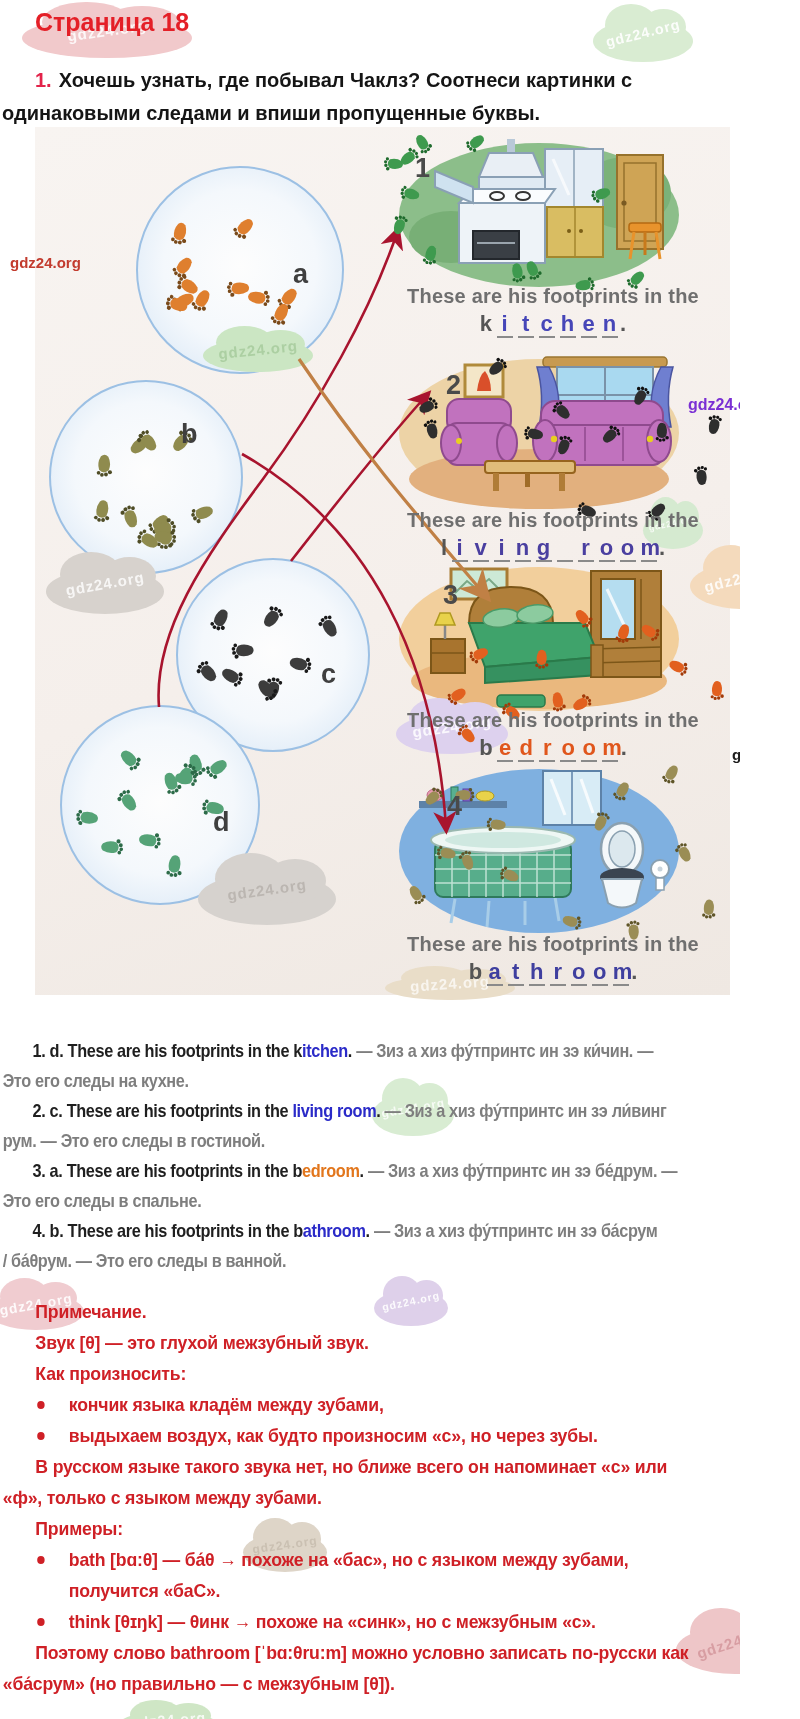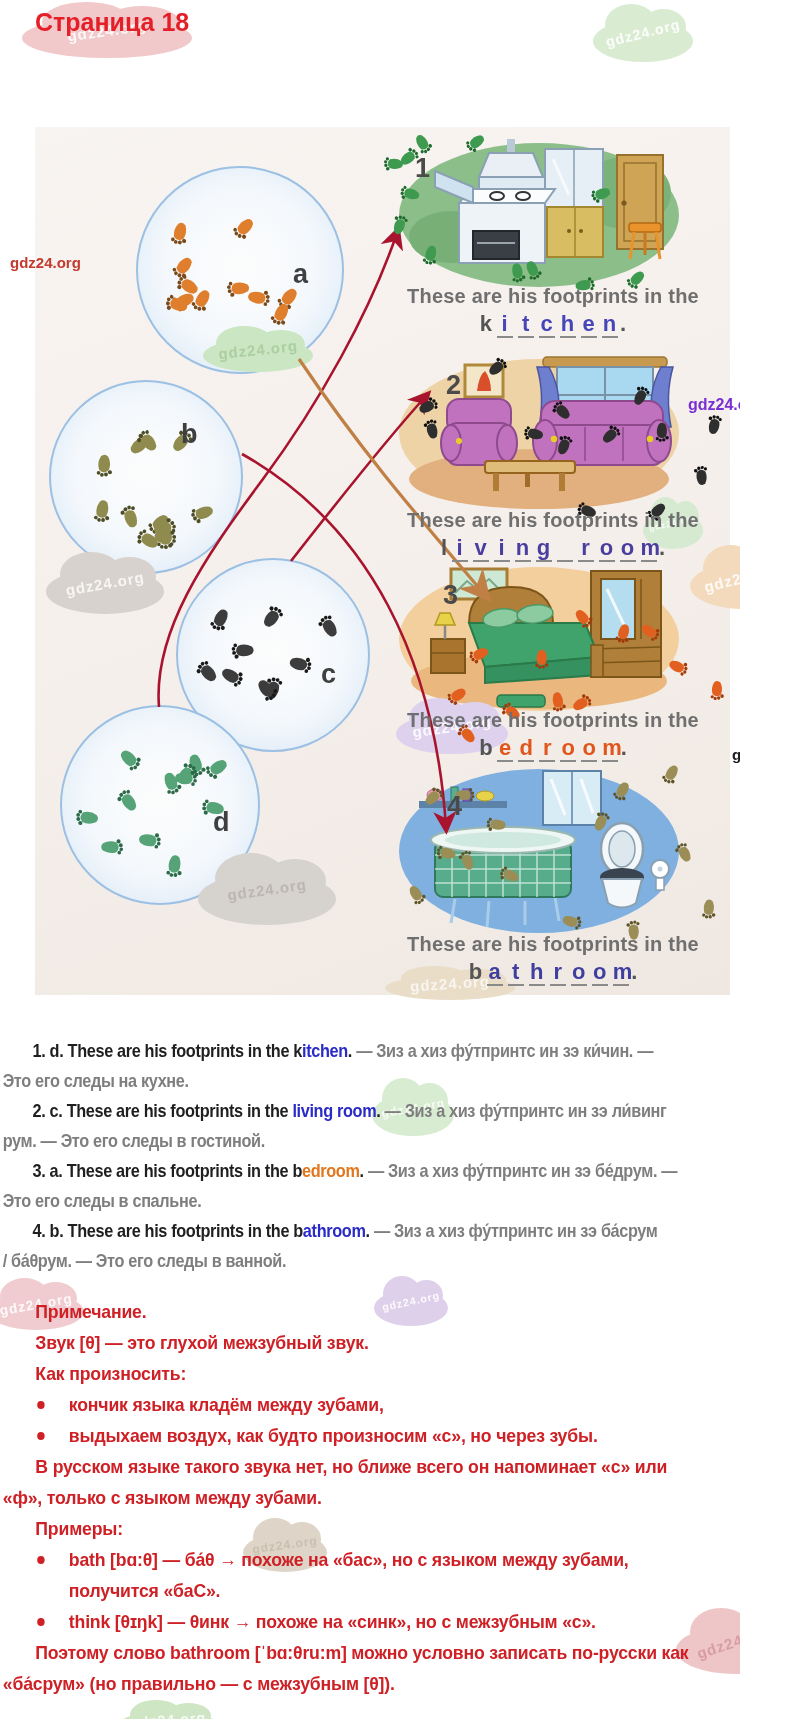--- a/index.html
+++ b/index.html
@@ -63,20 +63,24 @@
   .bullet-dot { position:absolute; left:40px; top:12px; width:8px; height:8px;
                 border-radius:50%; background:#cf2026; }
 </style>
 </head>
 <body>
 
 <div class="page">
 
   <h1 class="hdr">Страница 18</h1>
 
+  <div class="task">
+    <div class="t-line1"><span class="t-num">1.</span><span>Хочешь узнать, где побывал Чаклз? Соотнеси картинки с</span></div>
+    <div>одинаковыми следами и впиши пропущенные буквы.</div>
+  </div>
 
   <div class="scan" id="scan">
 
     <div class="scene scene-1">
       <svg width="292" height="160" viewBox="0 0 292 160">
         <ellipse cx="146" cy="80" rx="140" ry="72" fill="#8cbe8a"></ellipse>
         <ellipse cx="58" cy="102" rx="42" ry="26" fill="#78af76"></ellipse>
         <ellipse cx="232" cy="58" rx="46" ry="36" fill="#7bb279"></ellipse>
         <rect x="114" y="4" width="8" height="14" fill="#b9c9d8"></rect>
         <polygon points="96,18 140,18 150,42 86,42" fill="#e9eff5" stroke="#8aa0b5" stroke-width="2"></polygon>

